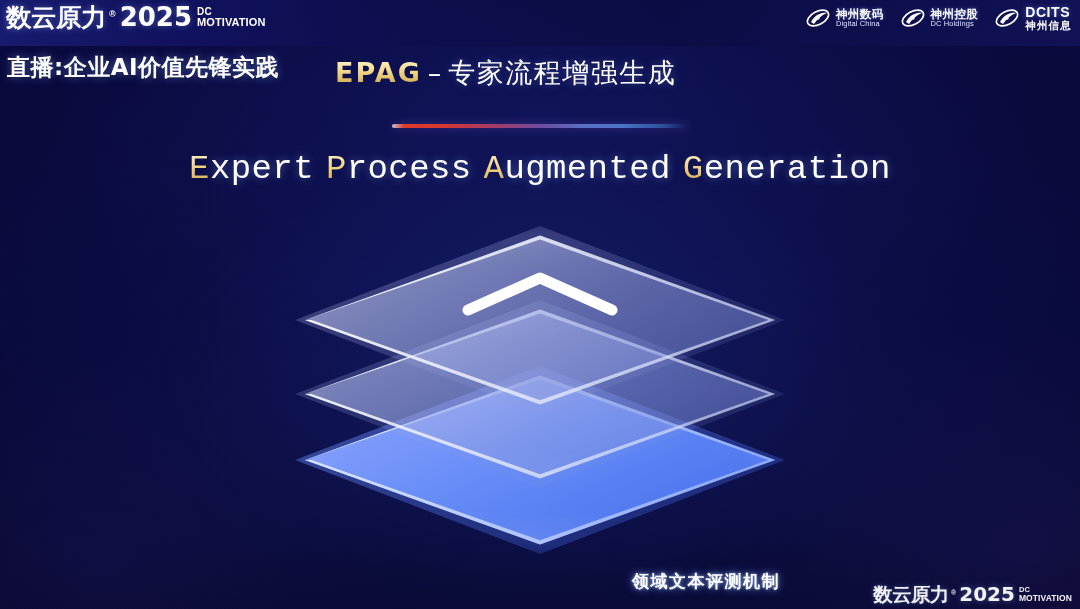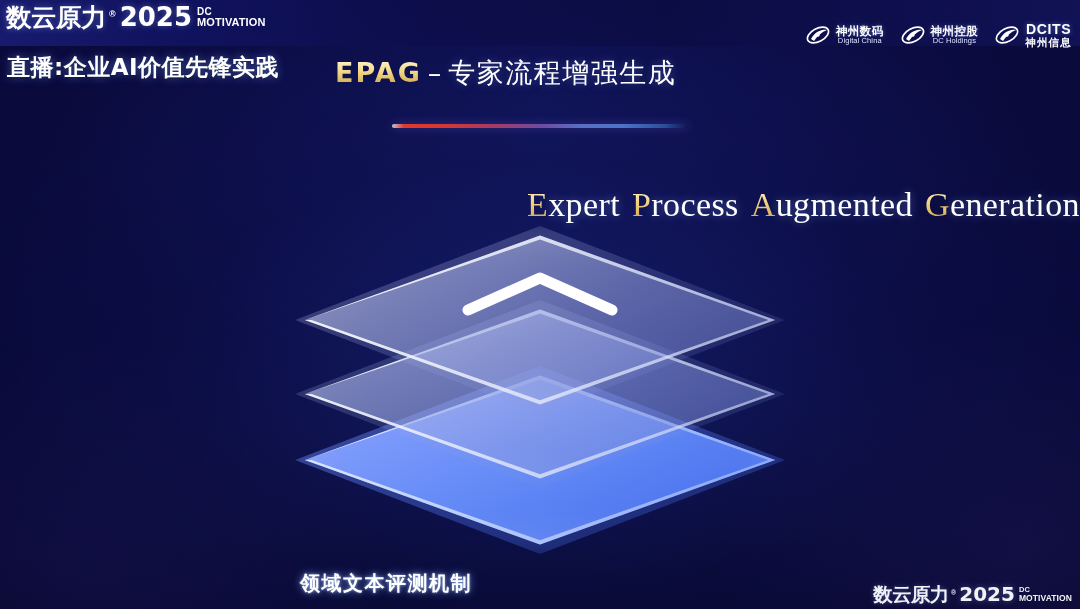--- a/index.html
+++ b/index.html
@@ -59,22 +59,22 @@
   .live-line{
     position:absolute; left:7px; top:52px;
     font-family:"DejaVu Sans","Liberation Sans",sans-serif;
     font-size:23px; font-weight:900; color:#ffffff;
     letter-spacing:.5px; white-space:nowrap;
     text-shadow:0 0 8px rgba(120,160,255,.55), 0 1px 2px rgba(0,0,0,.5);
   }
 
   
   .logos{
-    position:absolute; right:8px; top:22px;
-    display:flex; align-items:center; gap:16px;text-align:center;
+    position:absolute; right:8px; top:5px;
+    display:flex; align-items:center; gap:16px;
   }
   .logo{ display:flex; align-items:center; gap:5px; }
   .swoosh{ width:26px; height:24px; flex:0 0 auto; }
   .logo-txt{ display:flex; flex-direction:column; line-height:1.08; }
   .logo-txt .cn{
     font-family:"DejaVu Sans","Liberation Sans",sans-serif;
     font-size:11.5px; font-weight:800; color:#fff; letter-spacing:.4px;
     text-shadow:0 0 4px rgba(130,170,255,.5);
   }
   .logo-txt .en{
@@ -112,23 +112,23 @@
       rgba(255,255,255,.75) 0%,
       #e03a2c 4%, #d8382f 16%, #a83a63 34%,
       #6e4c9e 50%, #5a6fc4 64%, #4a74c8 78%,
       #2b4f9a 92%, rgba(24,36,96,.2) 100%);
     box-shadow:0 0 10px rgba(110,90,200,.45);
   }
 
   
   .subtitle{
     position:absolute; left:0; right:0; top:150px;
-    text-align:right; white-space:nowrap;
-    font-family:Liberation Serif, serif;
-    font-size:34px; font-weight:400; letter-spacing:.4px;margin-top:36px;
+    text-align:center; white-space:nowrap;
+    font-family:Liberation Mono, monospace;
+    font-size:34px; font-weight:400; letter-spacing:.4px;
   }
   .subtitle .w{ color:#ffffff; text-shadow:0 0 10px rgba(140,175,255,.45); }
   .subtitle .cap{
     background:linear-gradient(180deg,#fff6cf 0%,#f0cf7d 50%,#c9a042 100%);
     -webkit-background-clip:text; background-clip:text; color:transparent;
   }
   .subtitle .sp{ display:inline-block; width:12px; }
 
   
   .stack{
@@ -224,22 +224,22 @@
   }
 
   
   .lbl{
     position:absolute; z-index:8;
     font-family:"DejaVu Sans","Liberation Sans",sans-serif;
     color:#ffffff; white-space:nowrap;
     text-shadow:0 0 9px rgba(120,165,255,.85), 0 0 3px rgba(255,255,255,.55), 0 1px 2px rgba(10,20,70,.5);
   }
   #lblTop{
-    left:0; right:0; top:338px; text-align:left;
-    font-size:20px; font-weight:700; letter-spacing:1.5px;
+    left:0; right:0; top:338px; text-align:right;
+    font-size:17px; font-weight:700; letter-spacing:1.5px;
   }
 
   
   .brand-foot{
     position:absolute; right:8px; bottom:5px;
     display:flex; align-items:flex-end; gap:2px;
     opacity:.95; white-space:nowrap;
   }
   .brand-foot .brand-cn{ font-size:19px; text-shadow:0 0 5px rgba(140,175,255,.4); }
   .brand-foot .brand-year{ font-size:20px; }

